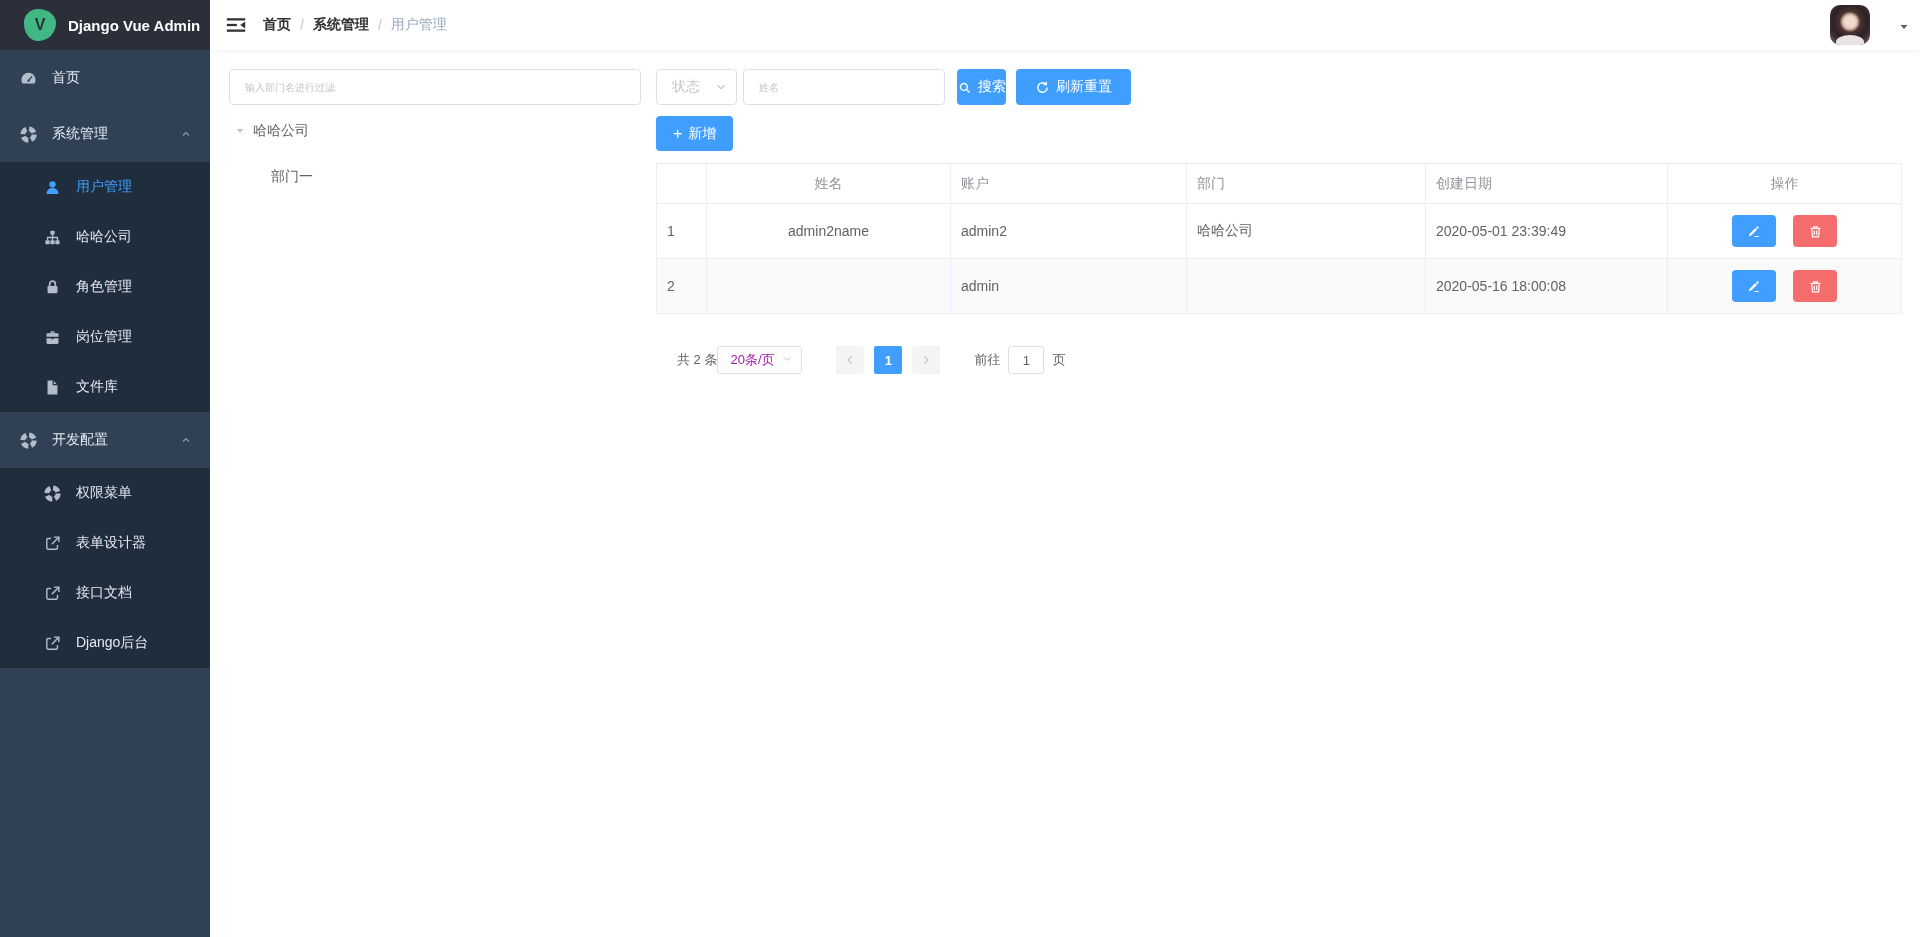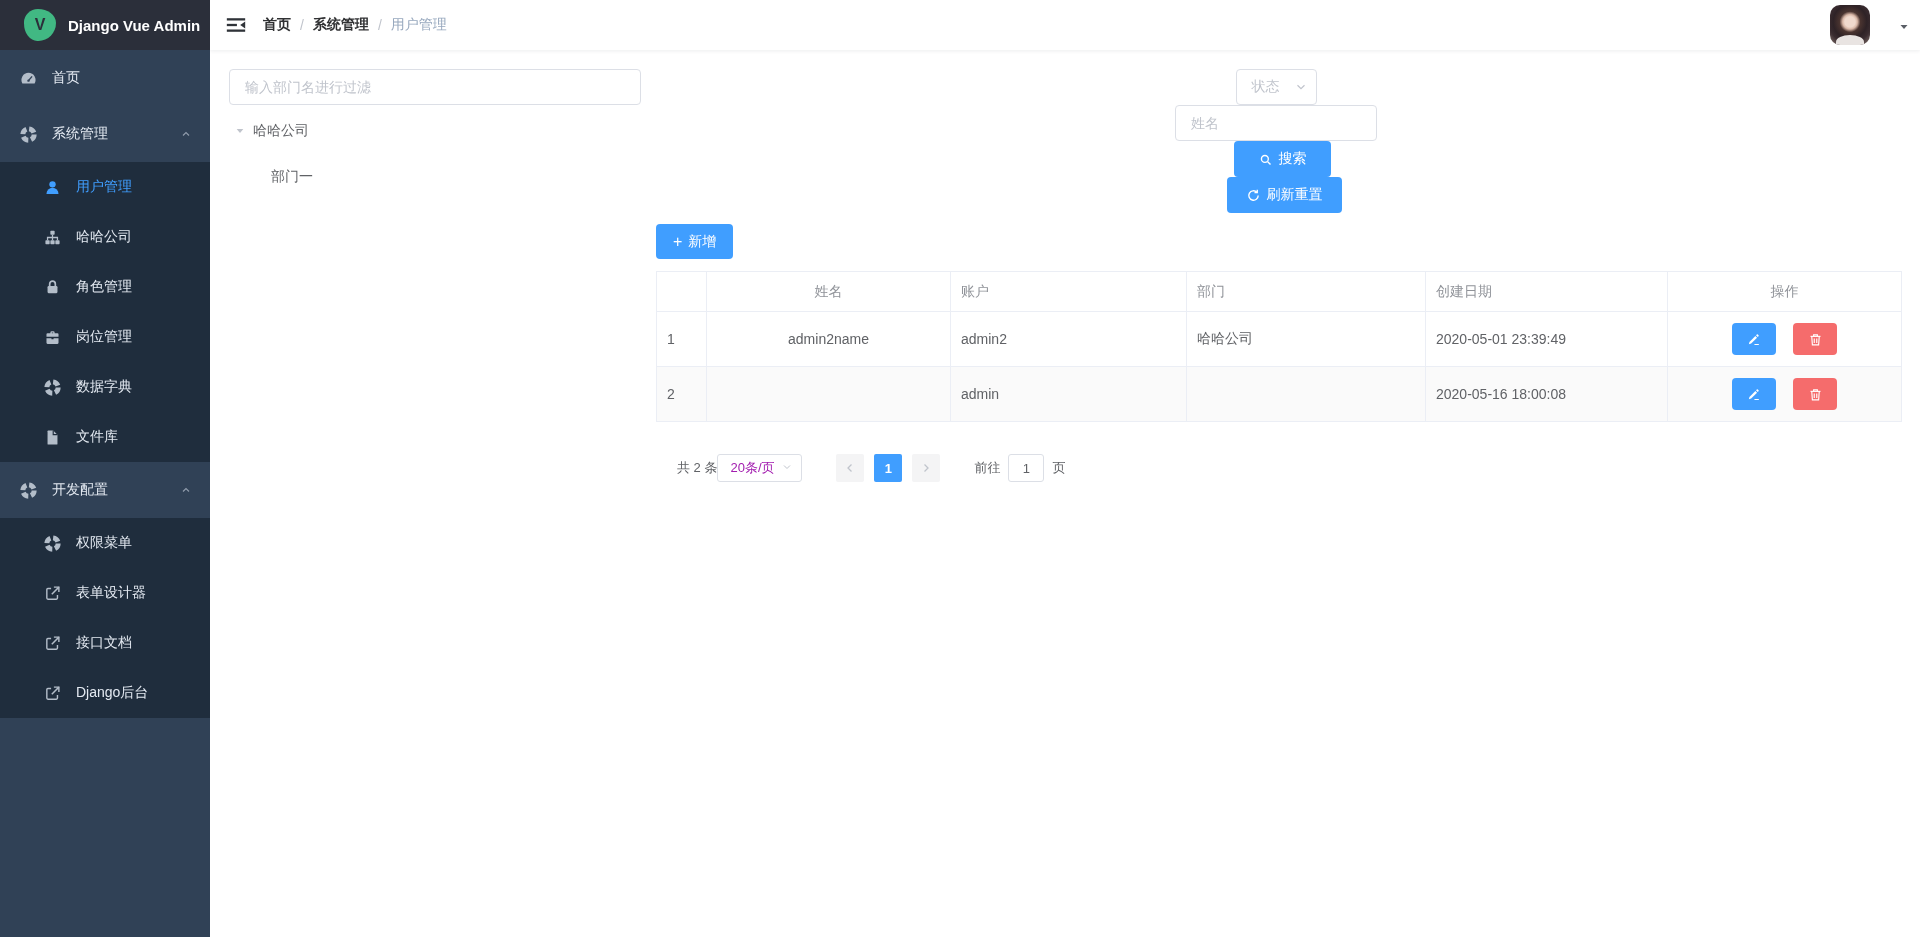--- a/index.html
+++ b/index.html
@@ -39,42 +39,42 @@
   .avatar-wrap::after { content:""; position:absolute; left:6px; bottom:-4px; width:28px; height:14px; background:#e9e4e2; border-radius:50% 50% 0 0; }
   .avatar-caret { position:absolute; right:10px; top:21px; width:12px; height:12px; color:#5a5e66; cursor:pointer; }
   .avatar-caret svg { width:12px; height:12px; display:block; }
 
   
   .main { position:absolute; left:210px; top:50px; right:0; bottom:0; background:#fff; padding:19px 18px 0 19px; overflow:hidden; }
   .cols { display:flex; align-items:flex-start; }
   .col-left { width:412px; flex:none; margin-right:15px; }
   .col-right { flex:1; min-width:0; }
 
-  .el-input { height:36px; border:1px solid #dcdfe6; border-radius:4px; width:100%; padding:0 15px; font-size:14px; color:#606266; outline:none; background:#fff; font-family:inherit; }
+  .el-input { height:36px; border:1px solid #dcdfe6; border-radius:4px; width:100%; padding:0 15px; font-size:10px; color:#606266; outline:none; background:#fff; font-family:inherit; }
   .el-input::placeholder { color:#c0c4cc; }
 
   .tree { margin-top:13px; }
   .tree-node { display:flex; align-items:center; height:26px; cursor:pointer; color:#606266; }
   .tree-node .caret { width:24px; padding-left:6px; color:#c0c4cc; flex:none; display:flex; align-items:center; }
   .tree-node .caret svg { width:10px; height:10px; display:block; }
   .tree-node.lvl1 { padding-left:42px;margin-top:20px; }
 
-  .filter-row { display:flex; align-items:center;flex-direction:column; }
+  .filter-row { display:flex; align-items:center; }
   .sel { height:36px; border:1px solid #dcdfe6; border-radius:4px; background:#fff; display:flex; align-items:center; justify-content:space-between; padding:0 8px 0 15px; cursor:pointer; }
   .sel-status { width:81px; margin-right:6px; }
   .sel-text-placeholder { color:#c0c4cc; }
   .sel-caret { color:#c0c4cc; width:14px; height:14px; }
   .sel-caret svg { width:14px; height:14px; display:block; }
   .inp-name { width:202px; margin-right:6px; }
 
   .btn { display:inline-flex; align-items:center; justify-content:center; border:none; border-radius:4px; cursor:pointer; font-size:14px; font-family:inherit; white-space:nowrap; }
   .btn-primary { background:#409EFF; color:#fff; }
   .btn svg { width:15px; height:15px; display:block; }
   .btn .btn-ic { margin-right:6px; display:flex; }
-  .btn-search { height:36px; padding:0 24px; margin-left:6px; }
+  .btn-search { height:36px; padding:0 0; margin-left:6px; }
   .btn-refresh { height:36px; padding:0 19px; margin-left:10px; }
   .btn-add { height:35px; padding:0 17px; margin-top:11px; }
   .plus-glyph { font-size:16px; margin-right:6px; line-height:1; }
 
   
   table.grid { width:100%; margin-top:12px; border-collapse:collapse; table-layout:fixed; }
   table.grid th, table.grid td { border:1px solid #ebeef5; padding:0 10px; font-weight:400; }
   table.grid th { height:40px; color:#909399; font-weight:500; background:#fff; }
   table.grid td { height:55px; color:#606266; }
   tr.striped td { background:#fafafa; }
@@ -169,28 +169,20 @@
 
     <div class="mi child">
       <span class="mi-icon">
         <svg viewBox="0 0 24 24" fill="currentColor">
             <path d="M9 6V5a2 2 0 0 1 2-2h2a2 2 0 0 1 2 2v1h4A1.5 1.5 0 0 1 20.5 7.5V11h-17V7.5A1.5 1.5 0 0 1 5 6h4zm2 0h2V5h-2v1zM3.5 13h7v1.5h3V13h7v6.5A1.5 1.5 0 0 1 19 21H5a1.5 1.5 0 0 1-1.5-1.5z"></path>
           </svg>
       </span>
       <span class="mi-label">岗位管理</span>
     </div>
 
-    <div class="mi child">
-      <span class="mi-icon">
-        <svg viewBox="0 0 24 24">
-            <circle cx="12" cy="12" r="8" fill="none" stroke="currentColor" stroke-width="7" stroke-dasharray="8.56 4"></circle>
-          </svg>
-      </span>
-      <span class="mi-label">数据字典</span>
-    </div>
 
     <div class="mi child">
       <span class="mi-icon">
         <svg viewBox="0 0 24 24" fill="currentColor">
             <path d="M6 2h7l6 6v13a1 1 0 0 1-1 1H6a1 1 0 0 1-1-1V3a1 1 0 0 1 1-1z"></path>
             <path fill="none" stroke="#1f2d3d" stroke-width="1.6" d="M13 2v6h6"></path>
           </svg>
       </span>
       <span class="mi-label">文件库</span>
     </div>

